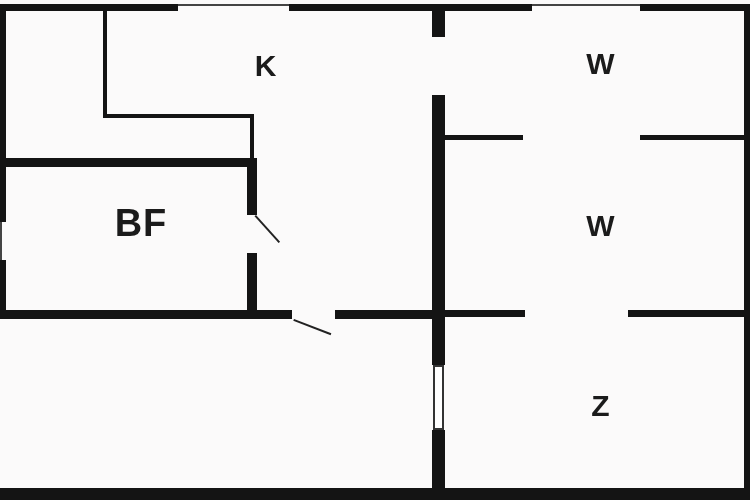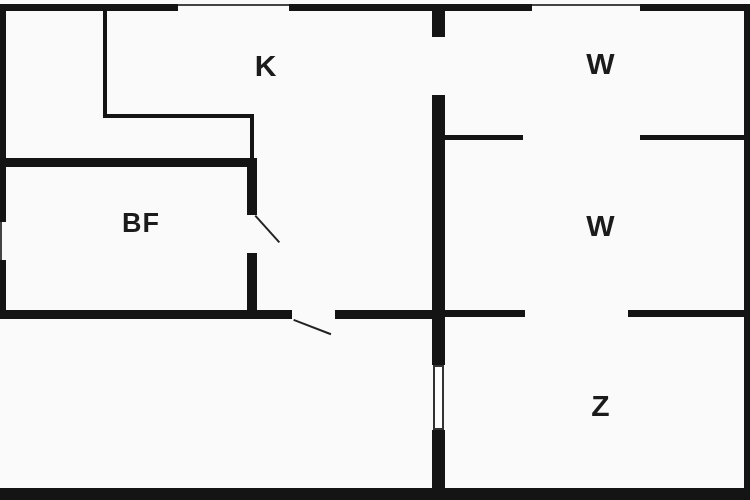--- a/index.html
+++ b/index.html
@@ -38,21 +38,21 @@
   .room-label {
     position: absolute;
     transform: translate(-50%, -50%);
     font-weight: 700;
     color: #1b1b1b;
     font-size: 30px;
     letter-spacing: 1px;
     user-select: none;
   }
   .room-label.big {
-    font-size: 27px;
+    font-size: 38px;
   }
 </style>
 </head>
 <body>
 
 <div class="plan">
 
   <div class="wall" style="left:0; top:4px; width:178px; height:7px;"></div>
   <div class="wall" style="left:289px; top:4px; width:243px; height:7px;"></div>
   <div class="wall" style="left:640px; top:4px; width:104px; height:7px;"></div>

